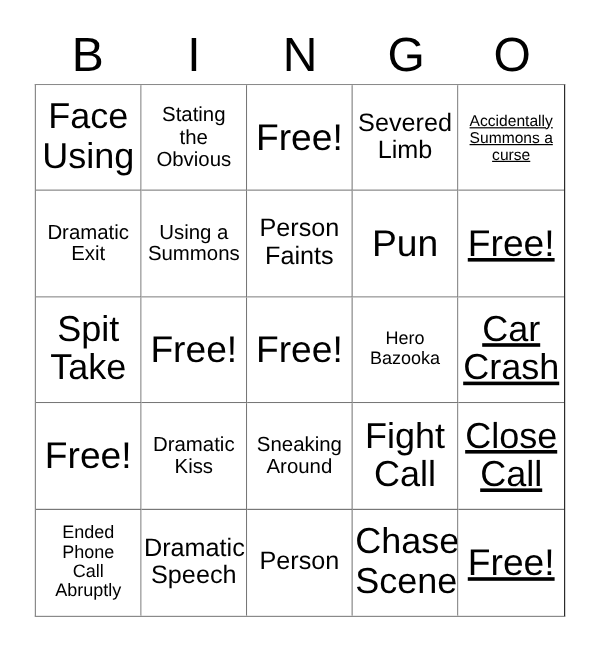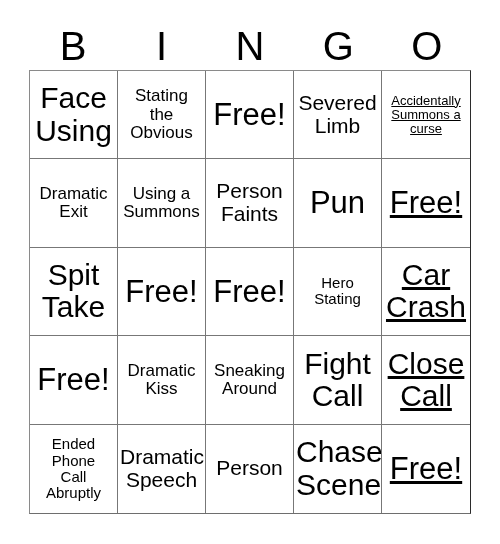--- a/index.html
+++ b/index.html
@@ -148,21 +148,21 @@
 Take</span>
       </div>
       <div class="cell s-xl">
         <span class="txt">Free!</span>
       </div>
       <div class="cell s-xl">
         <span class="txt">Free!</span>
       </div>
       <div class="cell s-xs">
         <span class="txt">Hero
-Stating</span>
+Bazooka</span>
       </div>
       <div class="cell s-lg">
         <span class="txt">Car
 Crash</span>
       </div>
       <div class="cell s-xl">
         <span class="txt">Free!</span>
       </div>
       <div class="cell s-sm">
         <span class="txt">Dramatic

